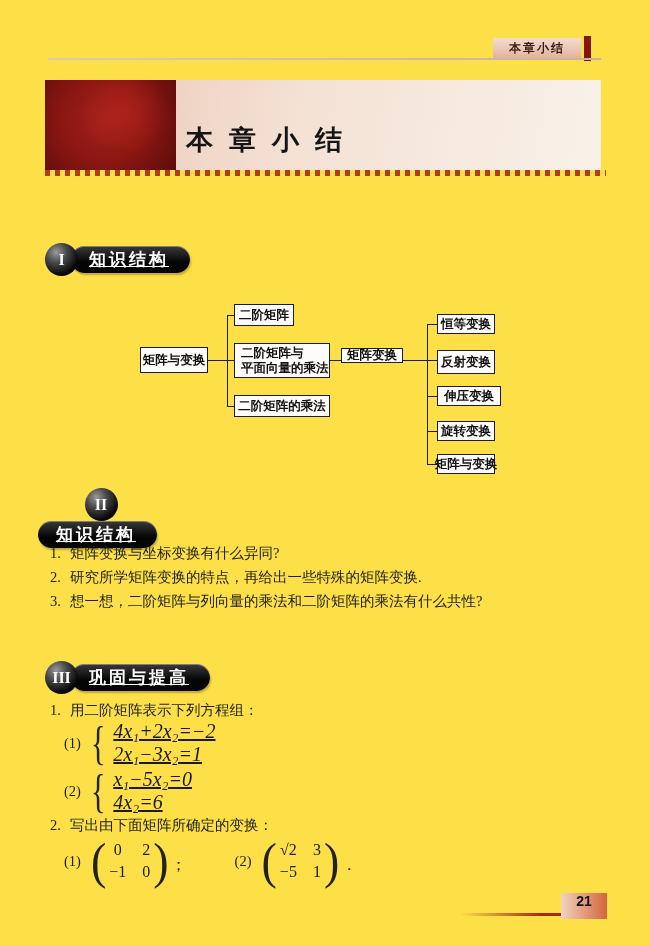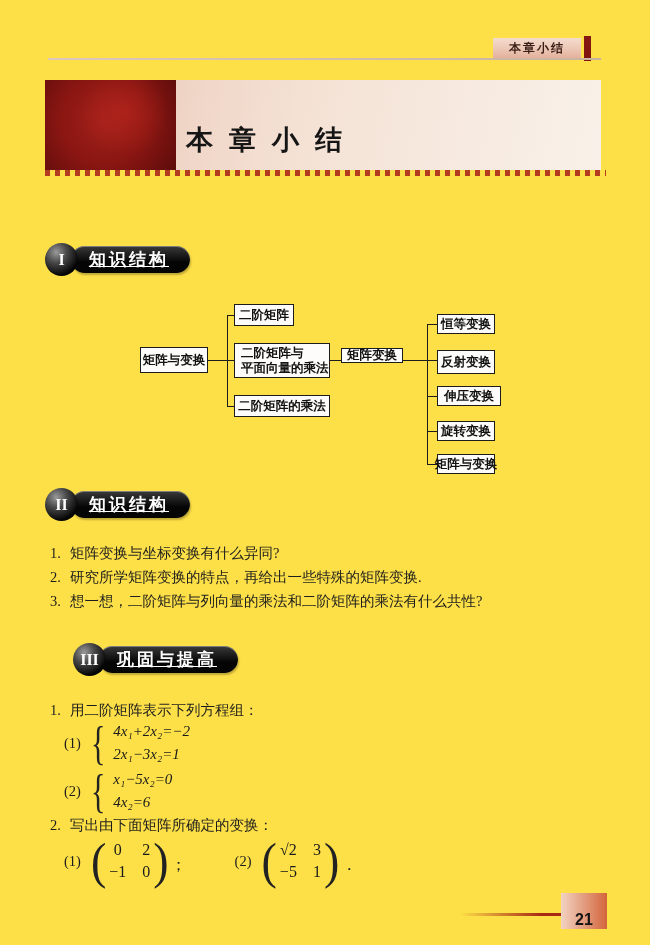--- a/index.html
+++ b/index.html
@@ -78,38 +78,38 @@
   
   .p-row { position:absolute; display:flex; gap:9px; font-size:14.5px; line-height:19px; white-space:nowrap;
            color:#1d1d1d; font-family:"Liberation Serif","DejaVu Serif",serif; }
   .system { position:absolute; display:flex; align-items:center; gap:5px;
             font-family:"Liberation Serif","DejaVu Serif",serif; color:#1a1a1a; }
   .sys-label, .m-label { font-size:14.5px; color:#1d1d1d; }
   .brace {
     font-family:"Liberation Serif","DejaVu Serif",serif; font-size:30px; font-weight:400;
     transform:scaleY(1.55); line-height:1; color:#222; margin:0 3px 0 5px;
   }
-  .eqs div { font-style:italic; font-size:15px; line-height:23px; white-space:nowrap; }
+  .eqs div { font-style:italic; font-size:20px; line-height:23px; white-space:nowrap;text-decoration:underline; }
   .matrix-row { position:absolute; display:flex; align-items:center;
                 font-family:"Liberation Serif","DejaVu Serif",serif; color:#1a1a1a; }
   .matrix { display:flex; align-items:center; margin-left:10px; }
   .paren { font-family:"Liberation Serif","DejaVu Serif",serif; font-size:46px; font-weight:400;
            transform:scaleY(1.12); line-height:1; color:#222; }
   .mcells { display:grid; grid-template-columns:auto auto; column-gap:16px; row-gap:4px;
             justify-items:center; font-size:16px; padding:0 3px; }
   .m-suffix { font-size:16px; margin-left:2px; align-self:flex-end; padding-bottom:8px; }
   
   .footer-line { position:absolute; left:460px; top:913px; width:147px; height:3px;
                  background:linear-gradient(to right, rgba(168,42,20,0) 0%, #a82a14 55%); }
   .footer-thick { position:absolute; left:561px; top:911px; width:46px; height:6px; background:#9c2410; }
   .page-badge {
-    position:absolute; left:561px; top:893px; width:46px; height:36px;
+    position:absolute; left:561px; top:893px; width:46px; height:26px;
     background:linear-gradient(to right,#f2d3c2 0%,#d3653c 100%);
-    display:flex; align-items:flex-end; justify-content:center;
-    font-weight:bold; font-size:16px; color:#141414;
+    display:flex; align-items:flex-start; justify-content:center;
+    font-weight:bold; font-size:14px; color:#141414;
   }
 </style>
 </head>
 <body>
 
 <div class="page">
 
   <div class="top-tab">
     <span>本章小结</span>
   </div>
@@ -151,21 +151,21 @@
     <div class="fline" style="left:190px; top:56.5px;  width:11px;  height:1.4px;"></div>
     <div class="fline" style="left:263px; top:56.5px;  width:25px;  height:1.4px;"></div>
     <div class="fline" style="left:287px; top:20.5px;  width:1.4px; height:141px;"></div>
     <div class="fline" style="left:287px; top:20.5px;  width:10px;  height:1.4px;"></div>
     <div class="fline" style="left:287px; top:56.5px;  width:10px;  height:1.4px;"></div>
     <div class="fline" style="left:287px; top:92.5px;  width:10px;  height:1.4px;"></div>
     <div class="fline" style="left:287px; top:127.5px; width:10px;  height:1.4px;"></div>
     <div class="fline" style="left:287px; top:160.5px; width:10px;  height:1.4px;"></div>
   </div>
 
-  <div class="badge" style="left:45px; top:488px;">
+  <div class="badge" style="left:45px; top:488px;flex-direction:column;">
     <div class="badge-circle">
       <span>II</span>
     </div>
     <div class="badge-pill">知识结构</div>
   </div>
 
   <div class="text-block" style="left:50px; top:544px;">
     <div class="q-row">
       <span class="q-num">1.</span>
       <span>矩阵变换与坐标变换有什么异同?</span>
@@ -173,21 +173,21 @@
     <div class="q-row">
       <span class="q-num">2.</span>
       <span>研究所学矩阵变换的特点，再给出一些特殊的矩阵变换.</span>
     </div>
     <div class="q-row">
       <span class="q-num">3.</span>
       <span>想一想，二阶矩阵与列向量的乘法和二阶矩阵的乘法有什么共性?</span>
     </div>
   </div>
 
-  <div class="badge" style="left:45px; top:643px;margin-left:28px;">
+  <div class="badge" style="left:45px; top:661px;">
     <div class="badge-circle">
       <span>III</span>
     </div>
     <div class="badge-pill">巩固与提高</div>
   </div>
 
   <div class="p-row" style="left:50px; top:701px;">
     <span>1.</span>
     <span>用二阶矩阵表示下列方程组：</span>
   </div>

